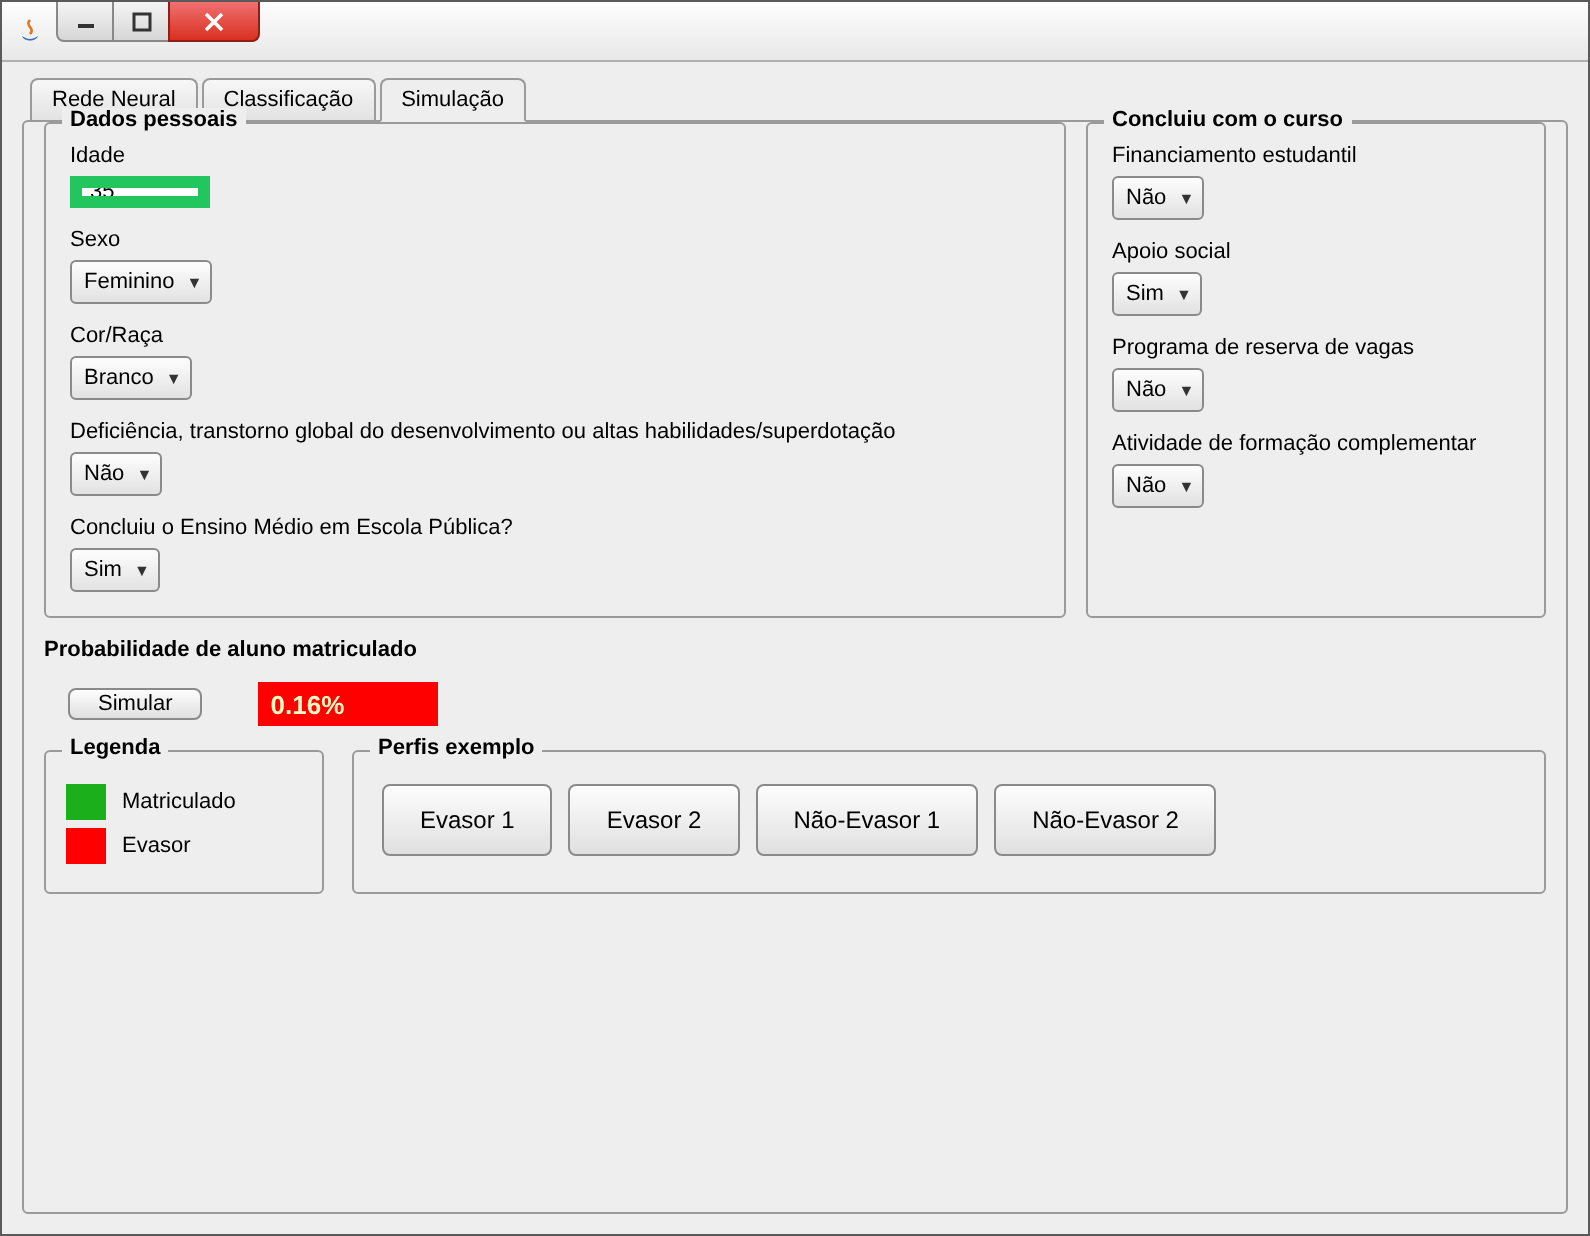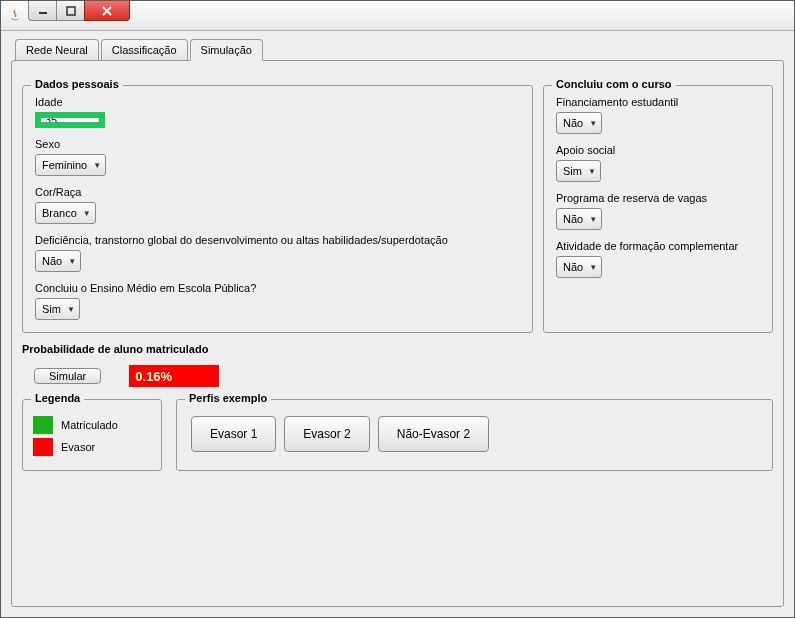--- a/index.html
+++ b/index.html
@@ -87,21 +87,21 @@
     background: #eeeeee;
     border-bottom: 1px solid #eeeeee;
     position: relative;
     z-index: 2;
   }
   .tab-panel {
     flex: 1;
     border: 1px solid #9a9a9a;
     border-radius: 3px;
     background: #eeeeee;
-    padding: 24px 10px;
+    padding: 0 10px;
     display: flex;
     flex-direction: column;
     gap: 10px;
   }
   .top-row {
     display: flex;
     gap: 10px;
   }
   
   .group {
@@ -352,20 +352,23 @@
           <div class="group perfis">
             <span class="group-title">Perfis exemplo</span>
             <div class="profile-row">
               <div class="btn">
                   <span>Evasor 1</span>
                 </div>
               <div class="btn">
                   <span>Evasor 2</span>
                 </div>
               <div class="btn">
+                  <span>Não-Evasor 1</span>
+                </div>
+              <div class="btn">
                   <span>Não-Evasor 2</span>
                 </div>
             </div>
           </div>
         </div>
       </div>
 
     </div>
   </div>
 </div>

